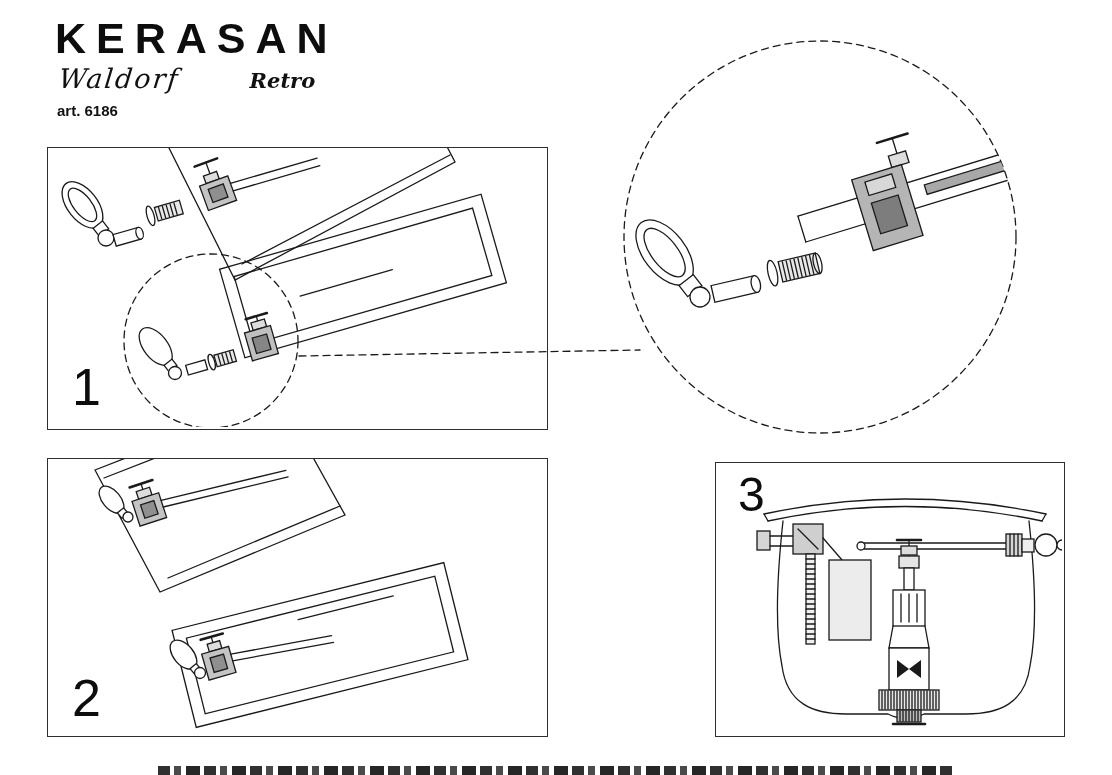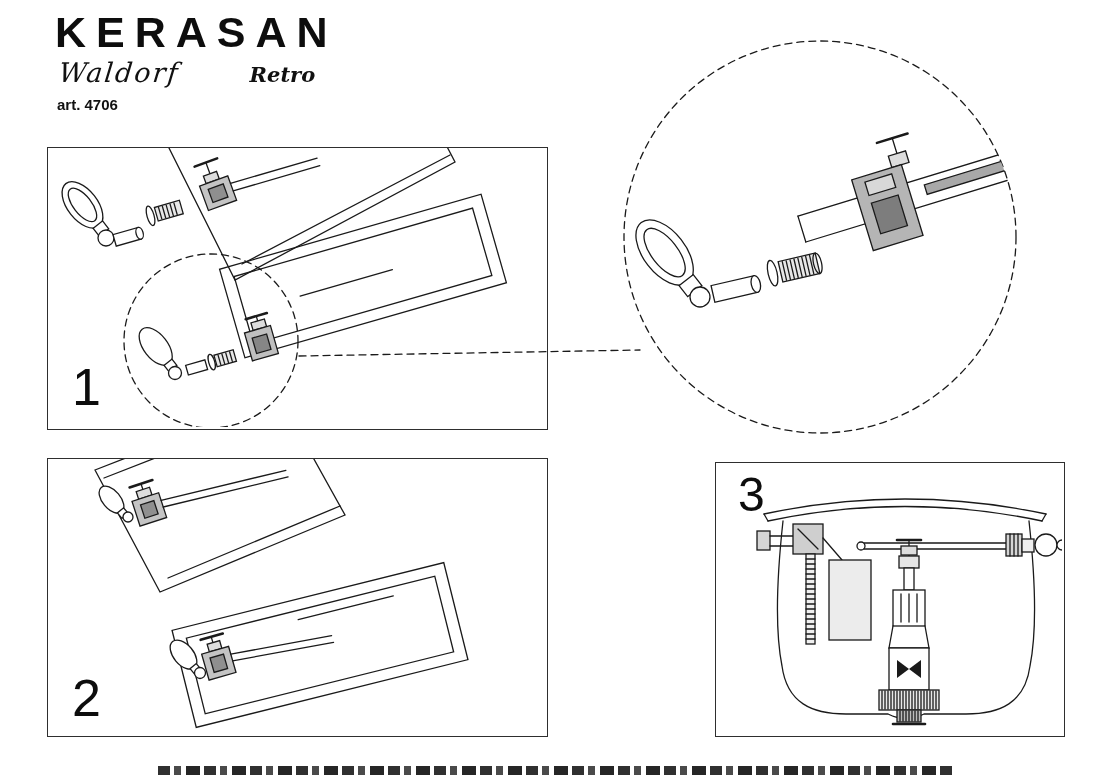--- a/index.html
+++ b/index.html
@@ -16,21 +16,21 @@
   .panel { position:absolute; border:1.5px solid #2e2e2e; background:transparent; }
   .panel-1 { left:47px;  top:147px; width:499px; height:281px; }
   .panel-2 { left:47px;  top:458px; width:499px; height:277px; }
   .panel-3 { left:715px; top:462px; width:348px; height:273px; }
 
   .step-label { position:absolute; font-size:52px; font-weight:400; line-height:1; color:#0d0d0d; }
   .step-label.one   { left:24px; bottom:16px; }
   .step-label.two   { left:24px; bottom:12px; }
   .step-label.three { left:22px; top:8px; font-size:48px; }
 
-  .brand-block { position:absolute; left:55px; top:10px; }
+  .brand-block { position:absolute; left:55px; top:16px; }
   .brand-name  { font-size:43px; font-weight:700; letter-spacing:10px; color:#0d0d0d;
                  font-family:"Liberation Sans", sans-serif; line-height:1.05; }
   .script-row  { display:flex; gap:70px; align-items:baseline; margin-top:2px; margin-left:4px; }
   .collection  { font-family:"DejaVu Serif", serif; font-style:italic; font-size:27px;
                  letter-spacing:2px; transform:skewX(-6deg); }
   .series      { font-family:"DejaVu Serif", serif; font-style:italic; font-weight:700; font-size:21px; }
   .article     { margin-top:8px; margin-left:2px; font-size:15px; font-weight:700; }
 
   .footer-strip {
     position:absolute; left:158px; top:766px; width:795px; height:9px;
@@ -275,21 +275,21 @@
       </g>
     </g>
   </svg>
 
   <div class="brand-block">
     <div class="brand-name">KERASAN</div>
     <div class="script-row">
       <span class="collection">Waldorf</span>
       <span class="series">Retro</span>
     </div>
-    <div class="article">art. 4706</div>
+    <div class="article">art. 6186</div>
   </div>
 
   <div class="panel panel-1">
     <span class="step-label one">1</span>
   </div>
   <div class="panel panel-2">
     <span class="step-label two">2</span>
   </div>
   <div class="panel panel-3">
     <span class="step-label three">3</span>

